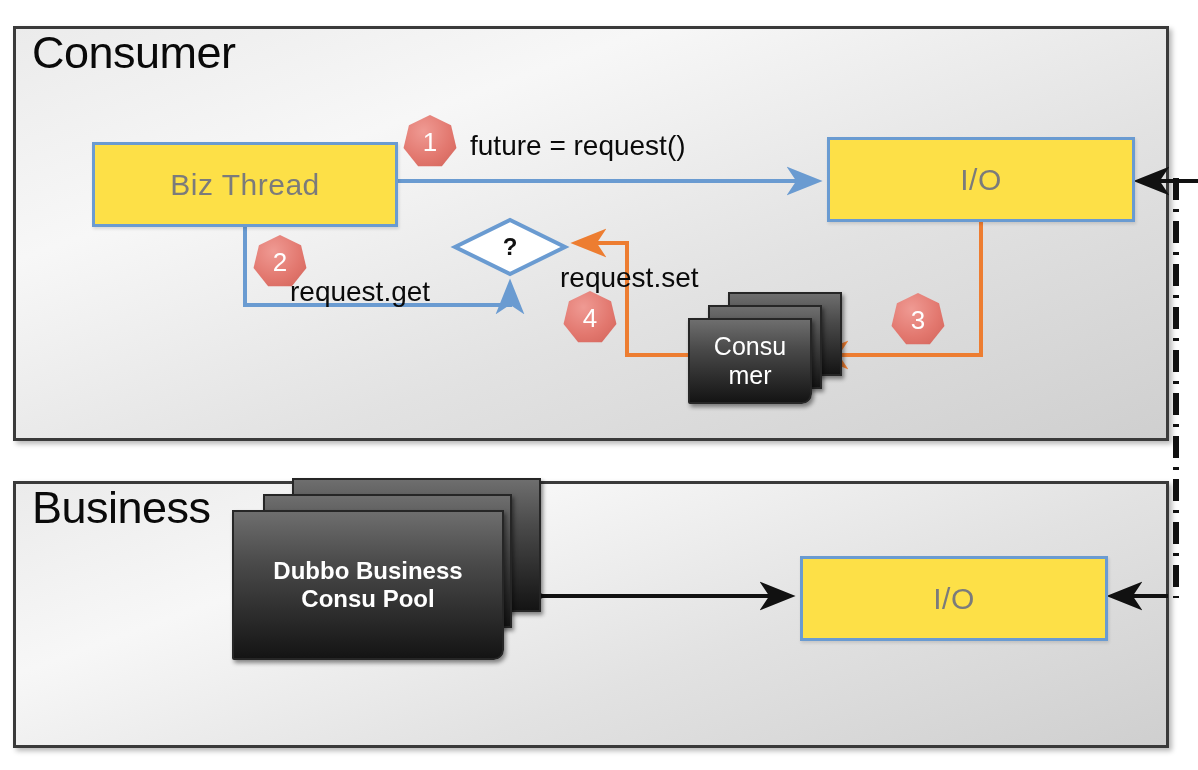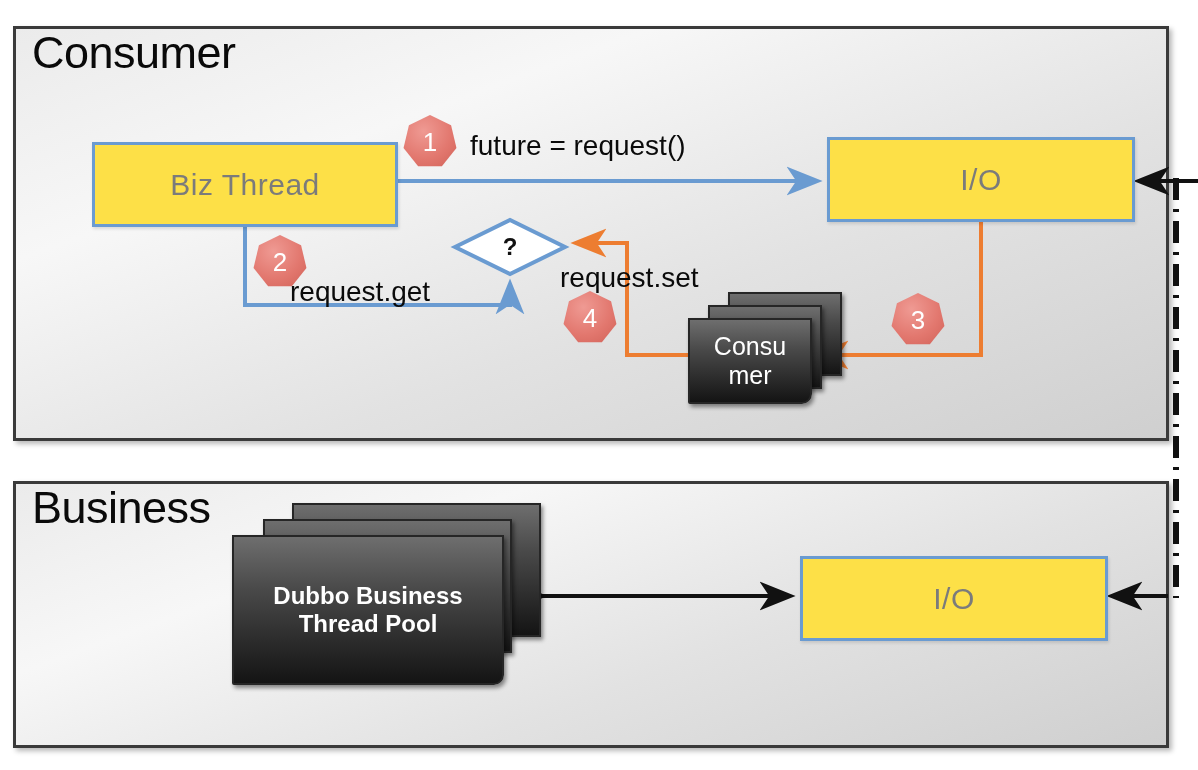--- a/index.html
+++ b/index.html
@@ -35,21 +35,21 @@
   .stack{position:absolute;}
   .card{position:absolute;border:2px solid #262626;
         background:linear-gradient(180deg,#6e6e6e 0%,#4a4a4a 35%,#2b2b2b 72%,#141414 100%);
         box-shadow:2px 3px 4px rgba(0,0,0,.45);}
   .card.front{display:flex;align-items:center;justify-content:center;text-align:center;
         color:#fff;line-height:1.18;border-radius:0 0 10px 2px;}
   #stack-consumer{left:688px;top:292px;width:150px;height:116px;}
   #stack-consumer .c3{left:40px;top:0;width:110px;height:80px;}
   #stack-consumer .c2{left:20px;top:13px;width:110px;height:80px;}
   #stack-consumer .c1{left:0px;top:26px;width:120px;height:82px;font-size:25px;}
-  #stack-dubbo{left:232px;top:503px;width:305px;height:228px;}
+  #stack-dubbo{left:232px;top:478px;width:305px;height:228px;}
   #stack-dubbo .c3{left:60px;top:0;width:245px;height:130px;}
   #stack-dubbo .c2{left:31px;top:16px;width:245px;height:130px;}
   #stack-dubbo .c1{left:0px;top:32px;width:268px;height:146px;font-size:24px;font-weight:bold;}
 
   
   .badge{position:absolute;width:54px;height:54px;color:#fff;font-size:26px;
          display:flex;align-items:center;justify-content:center;
          background:radial-gradient(circle at 38% 30%,#ef9a93 0%,#e2776e 55%,#cf6056 100%);
          clip-path:polygon(50% 0%,89% 19%,99% 61%,72% 95%,28% 95%,1% 61%,11% 19%);
          filter:drop-shadow(1px 2px 2px rgba(0,0,0,.35));}
@@ -140,21 +140,21 @@
       </span>
     </div>
   </div>
 
   <div class="stack" id="stack-dubbo">
     <div class="card c3"></div>
     <div class="card c2"></div>
     <div class="card front c1">
       <span>
         <span>Dubbo Business</span><br>
-        <span>Thread Pool</span>
+        <span>Consu Pool</span>
       </span>
     </div>
   </div>
 
   <div class="badge" id="badge-1">
     <span>1</span>
   </div>
   <div class="badge" id="badge-2">
     <span>2</span>
   </div>

